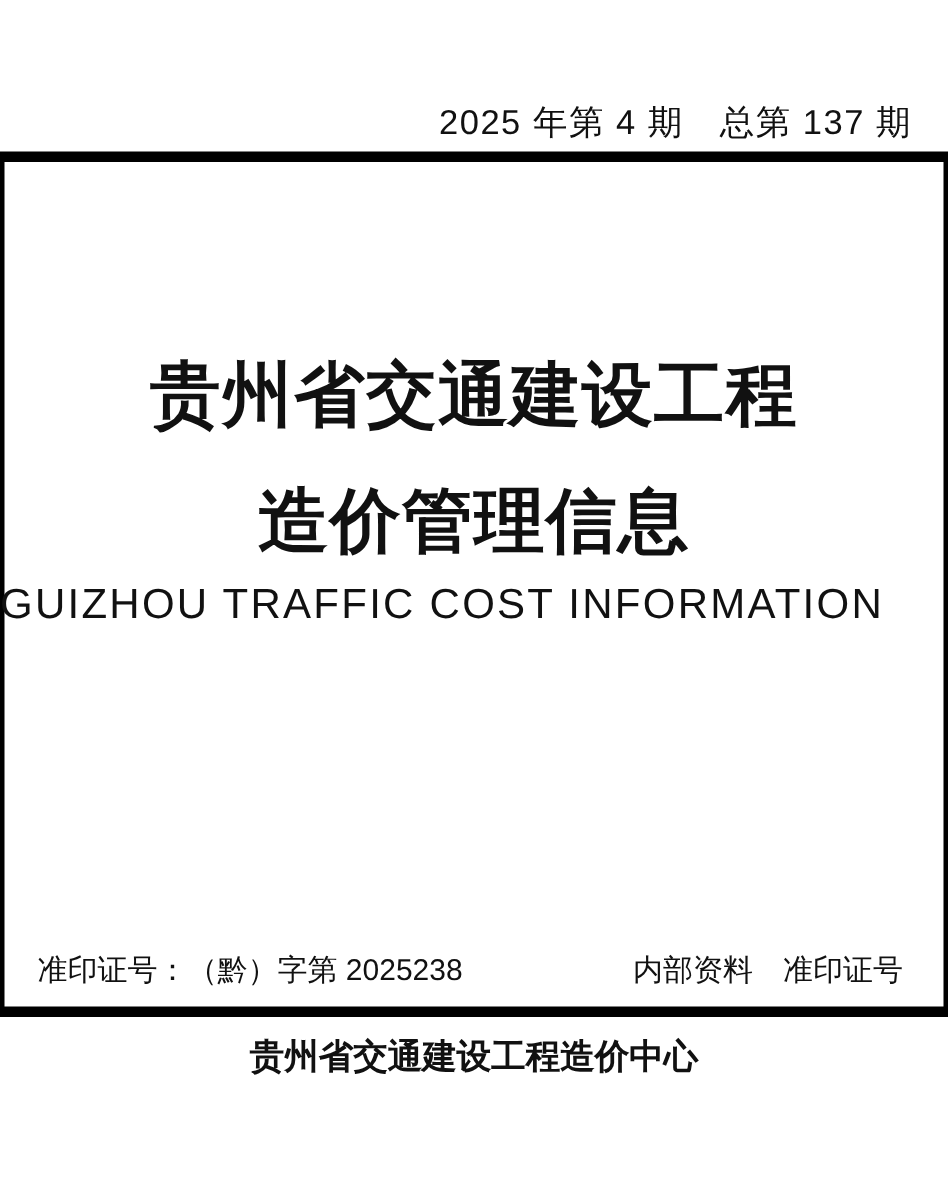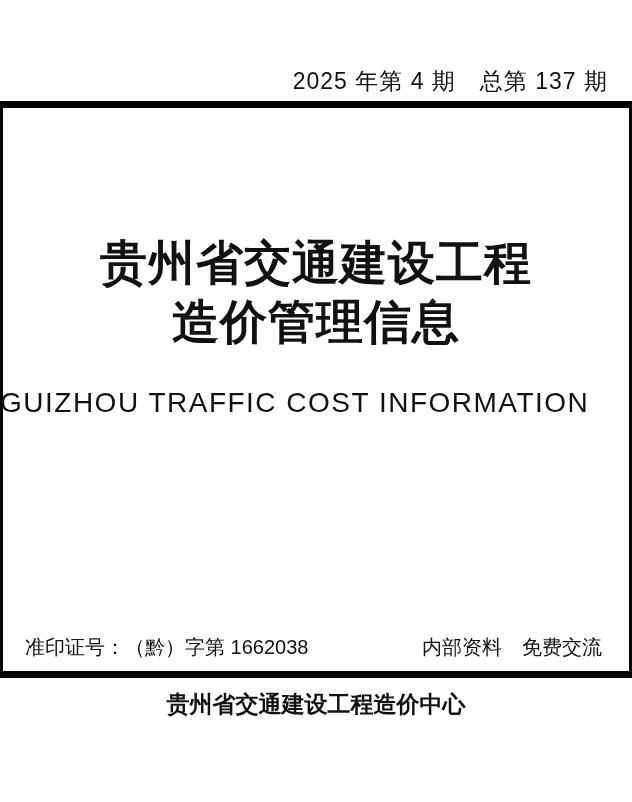--- a/index.html
+++ b/index.html
@@ -42,21 +42,21 @@
     left:0;width:632px;
     text-align:center;
     font-size:47px;
     font-weight:bold;
     letter-spacing:1px;
     line-height:1;
     white-space:nowrap;
     color:var(--ink);
   }
   .title-cn.line1{top:239px;}
-  .title-cn.line2{top:299px;font-family:Liberation Serif, serif;}
+  .title-cn.line2{top:323px;}
   .title-en{
     position:absolute;
     left:0;top:389px;width:632px;
     text-align:left;
     font-size:28px;
     font-weight:400;
     letter-spacing:1.5px;
     line-height:1;
     white-space:nowrap;
     color:var(--ink);
@@ -97,20 +97,20 @@
 
   <div class="cover-box"></div>
 
   <div class="title-cn line1">贵州省交通建设工程</div>
 
   <div class="title-cn line2">造价管理信息</div>
 
   <div class="title-en">GUIZHOU TRAFFIC COST INFORMATION</div>
 
   <div class="permit-row">
-    <span>准印证号：（黔）字第 1662038</span>
-    <span>内部资料　免费交流</span>
+    <span>准印证号：（黔）字第 2025238</span>
+    <span>内部资料　准印证号</span>
   </div>
 
   <div class="footer-line main">贵州省交通建设工程造价中心</div>
 
 
 </div>
 
 </body></html>

